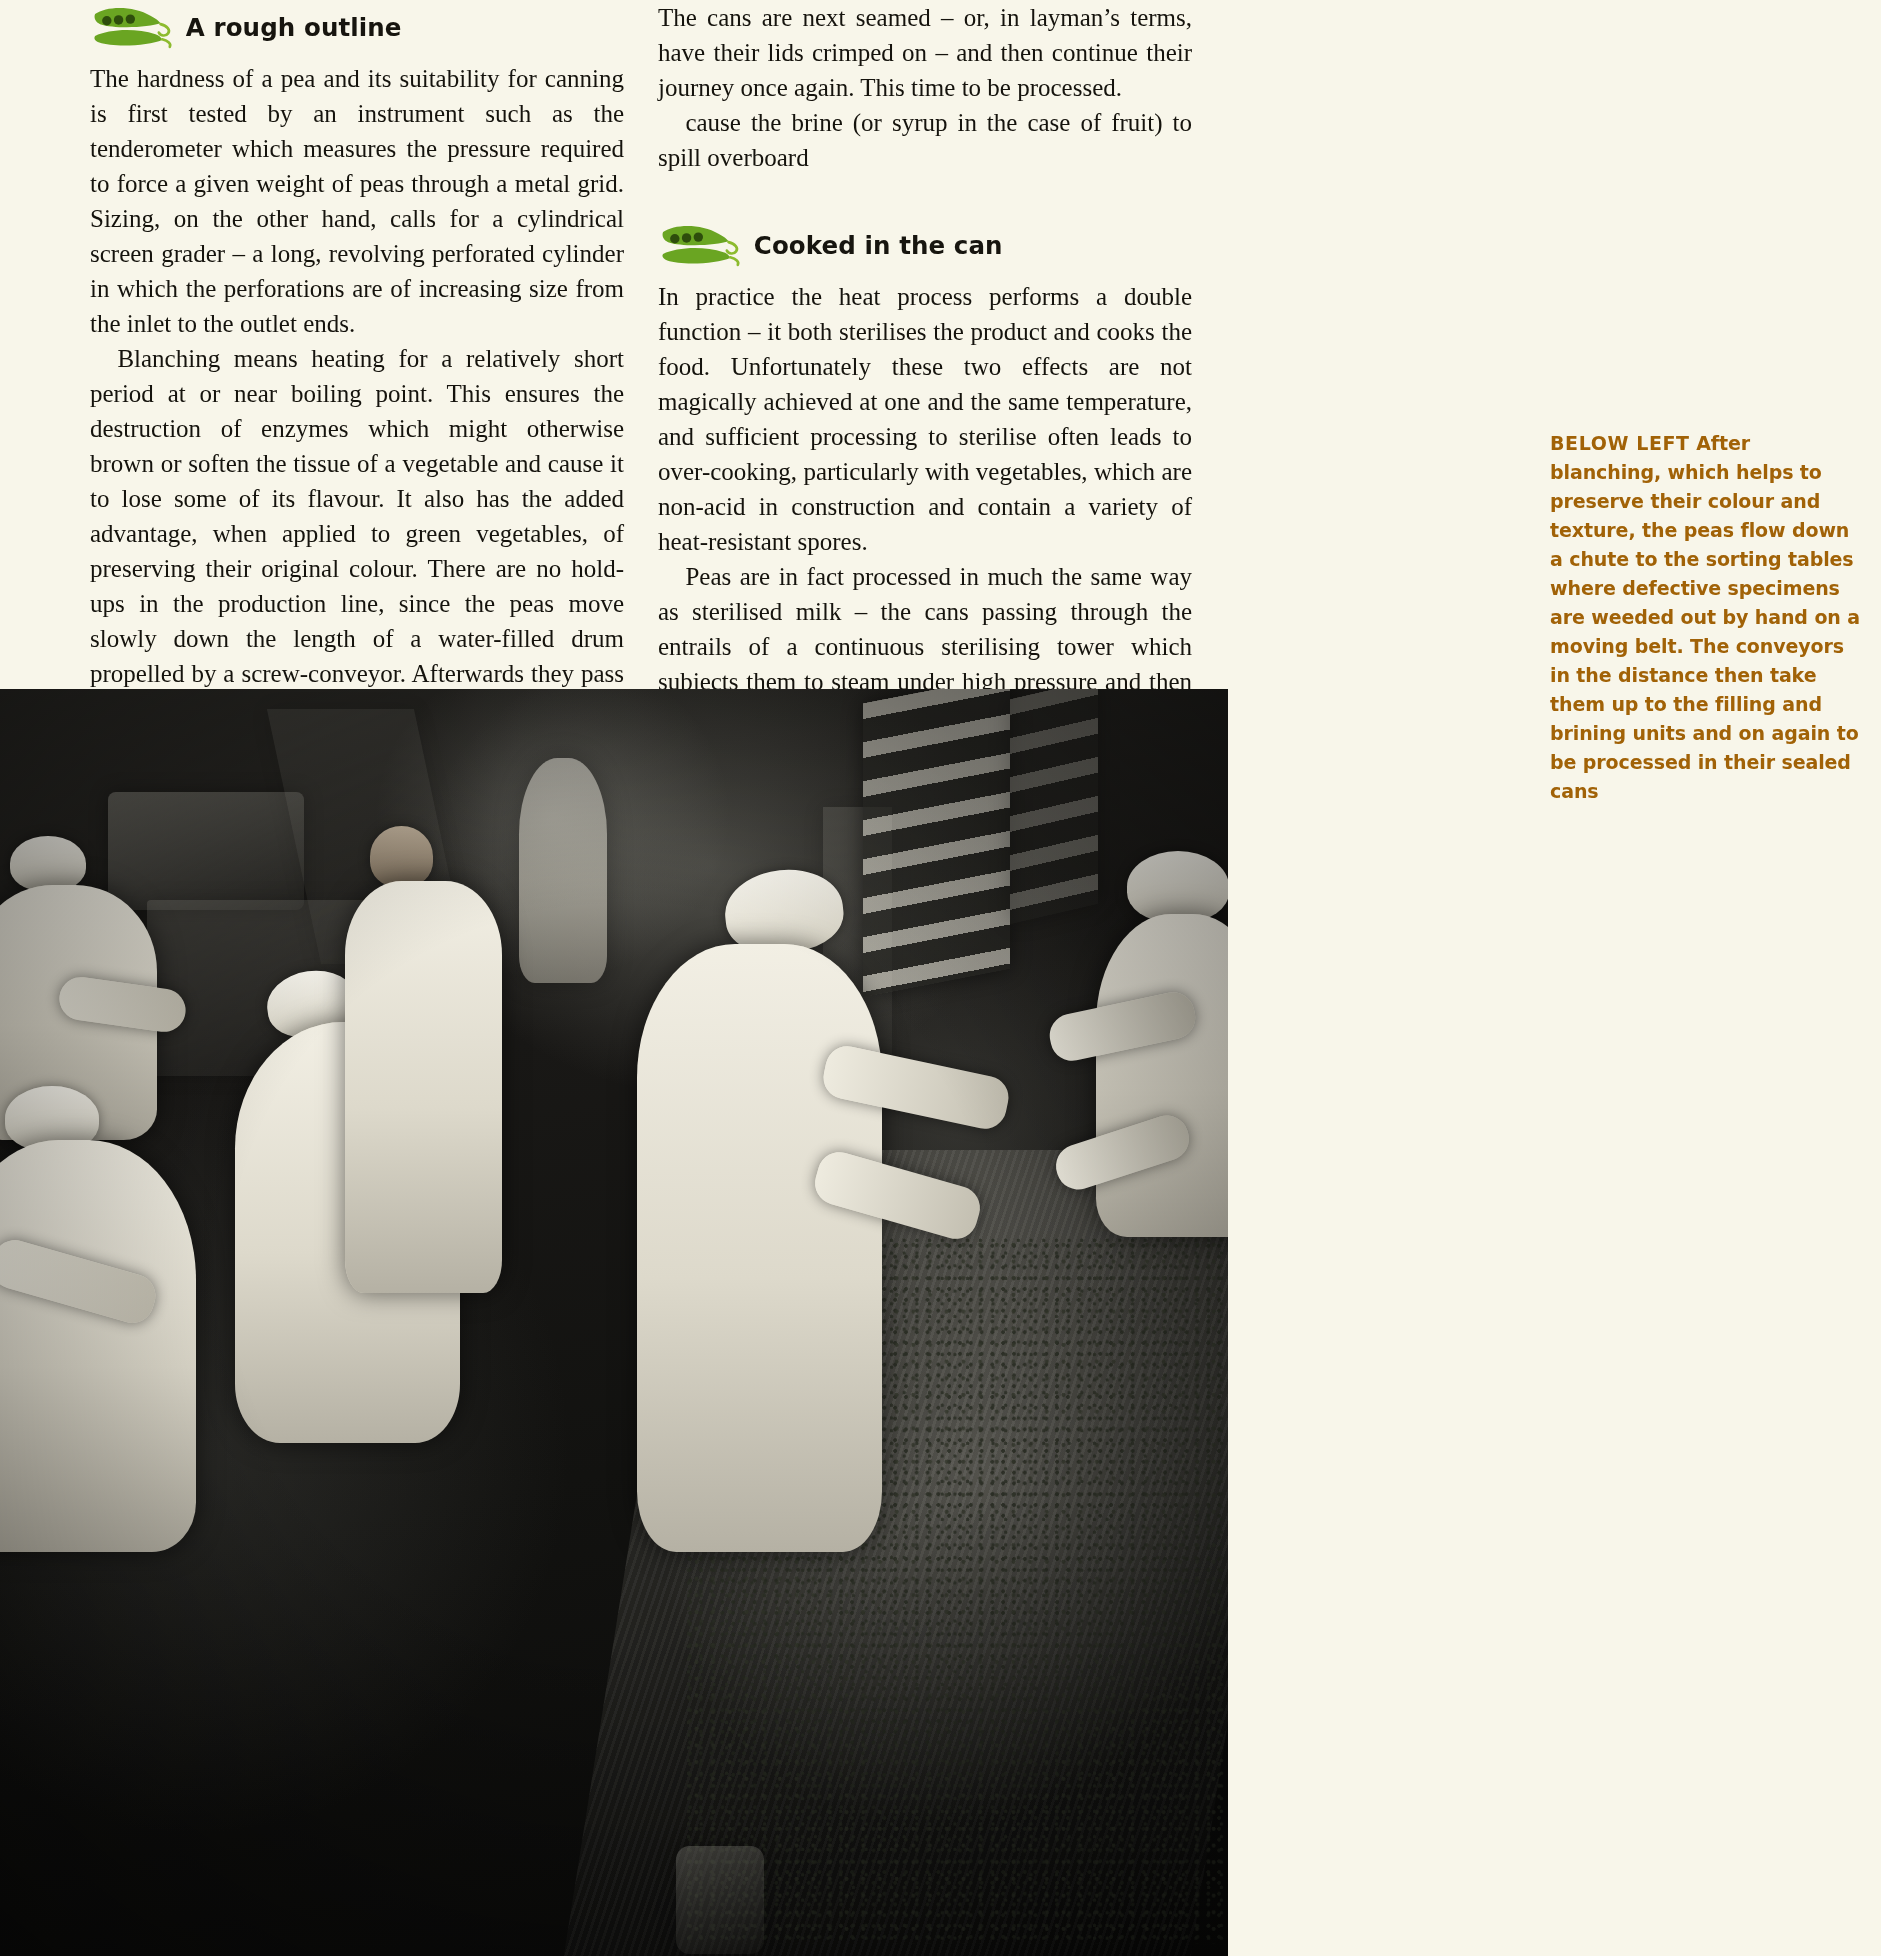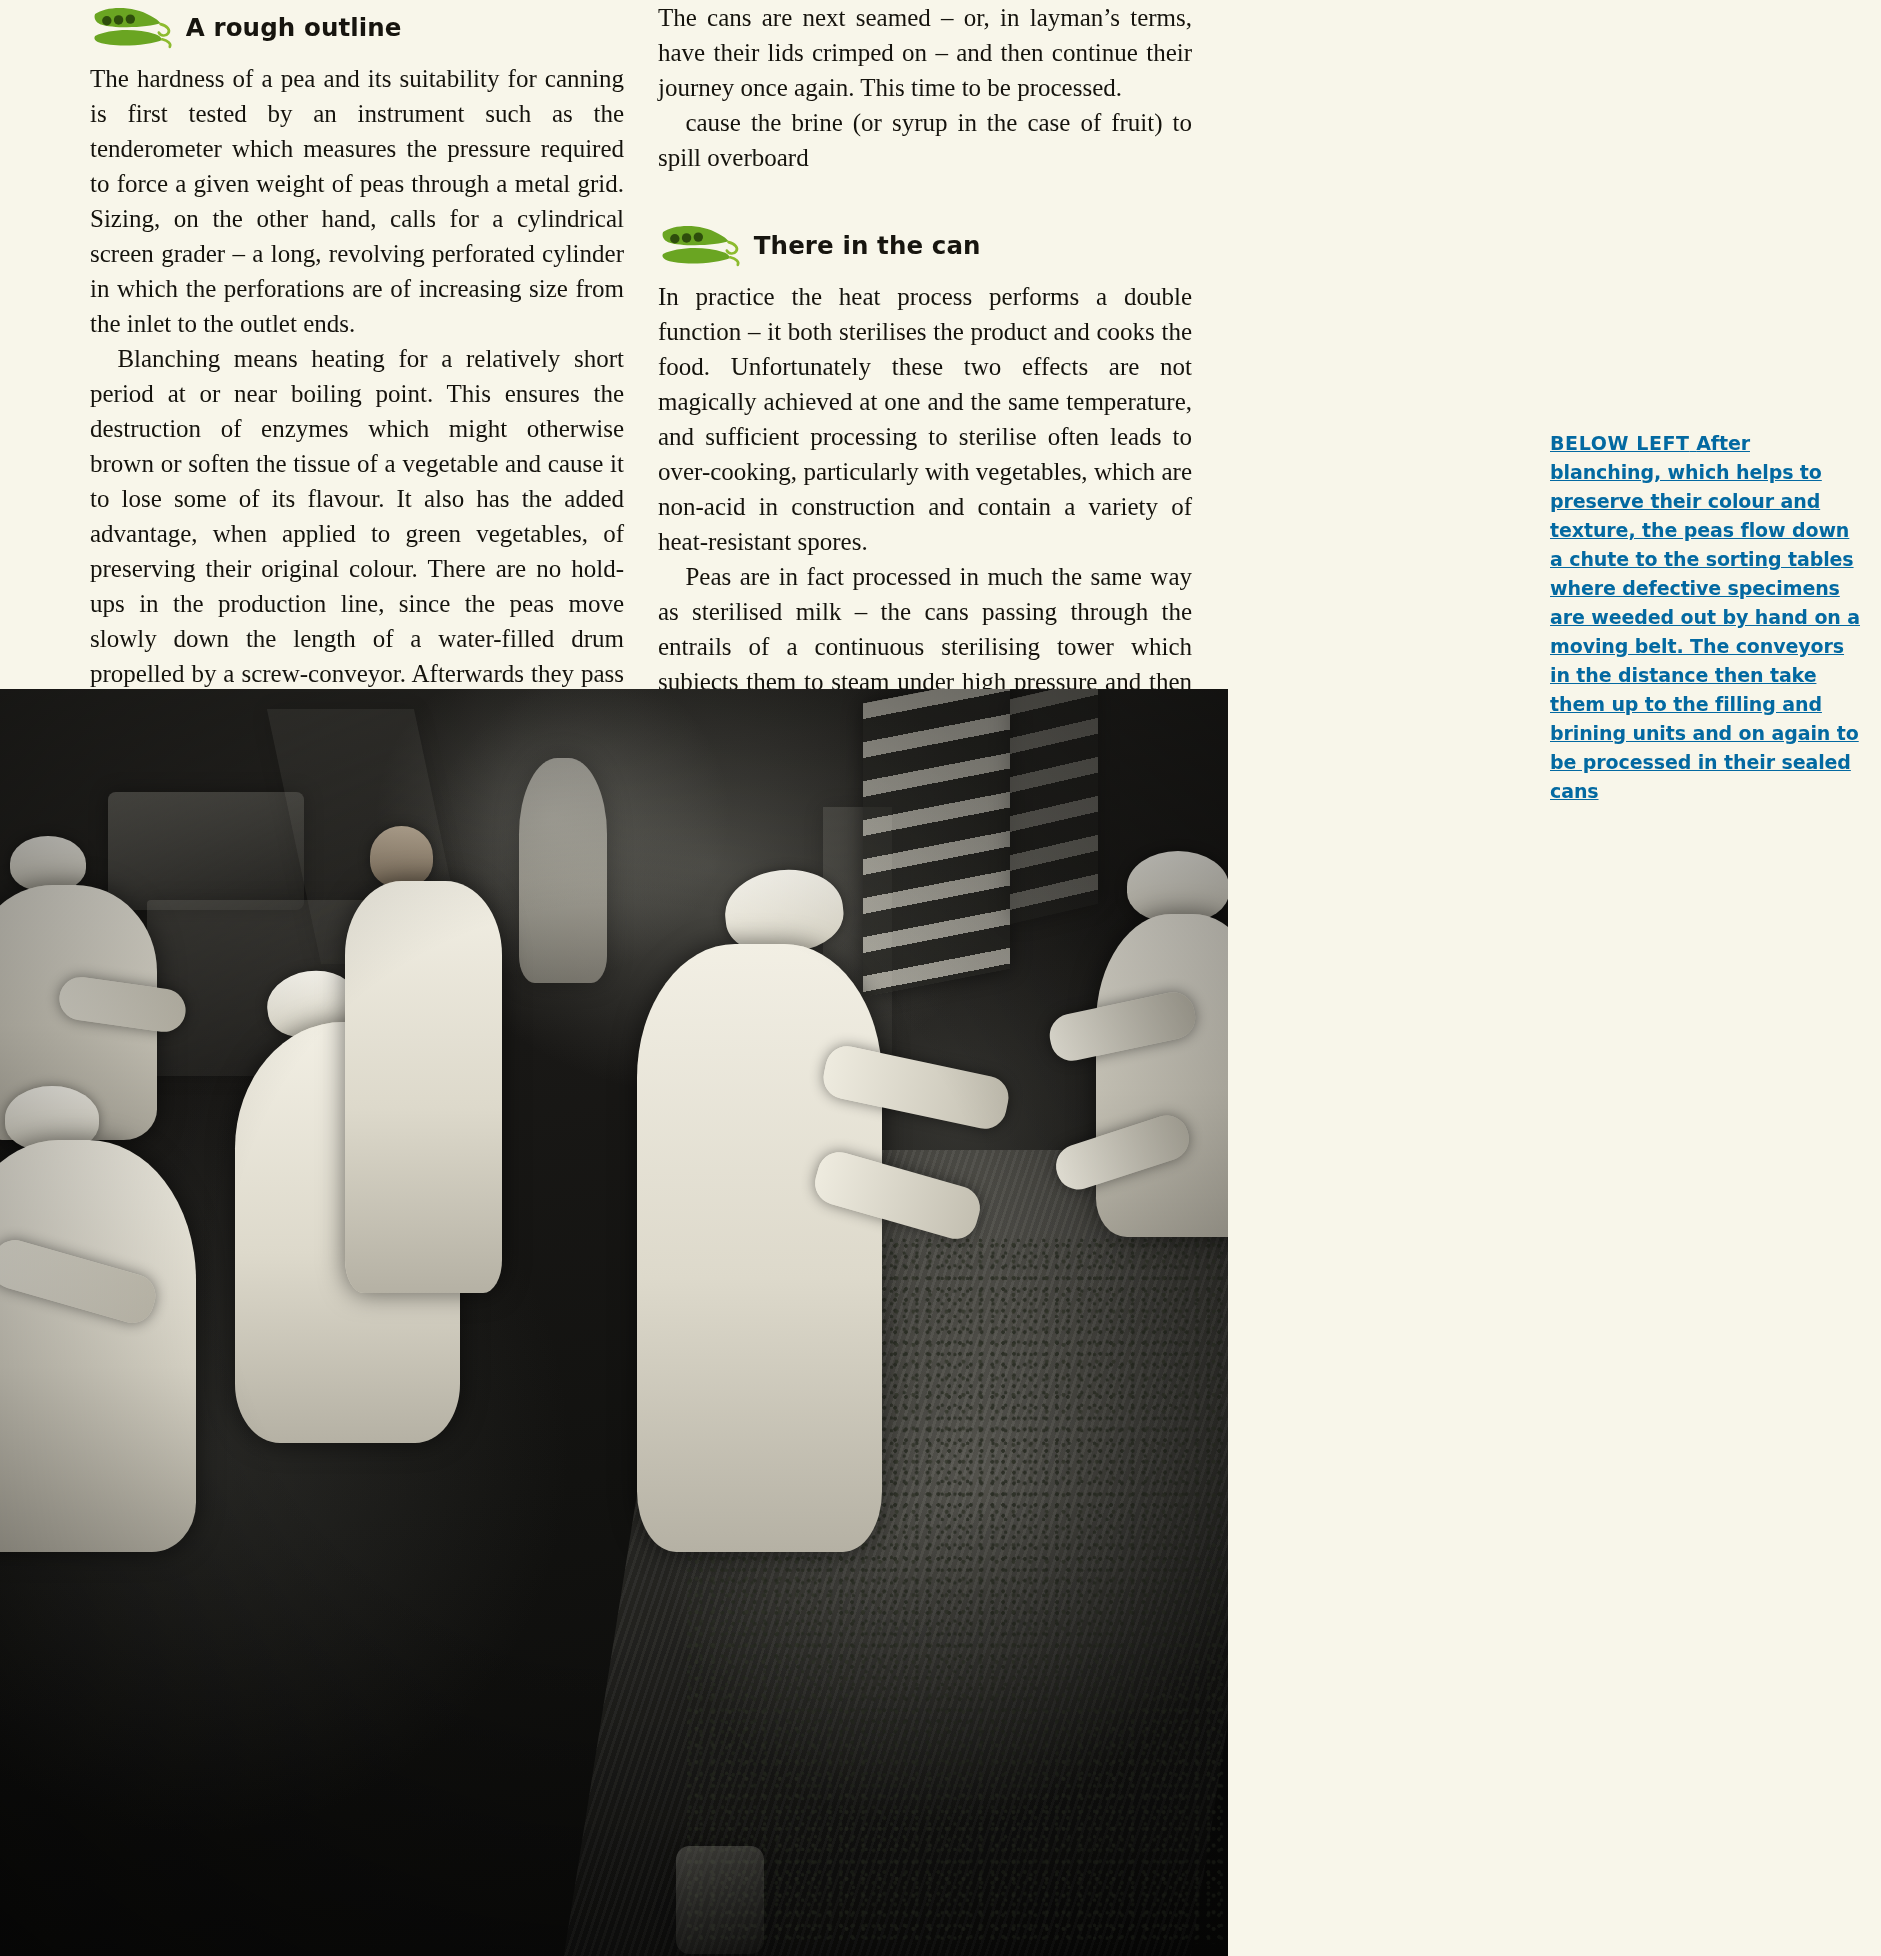--- a/index.html
+++ b/index.html
@@ -79,23 +79,22 @@
   
   .caption {
     position: absolute;
     top: 429px;
     left: 1534px;
     width: 316px;
     font-family: "DejaVu Sans", sans-serif;
     font-weight: bold;
     font-size: 19px;
     line-height: 29px;
-    color: #0369a1;
+    color: #a16207;
     letter-spacing: -0.1px;
-    text-decoration: underline;
   }
   .caption .lead {
     letter-spacing: 0.6px;
   }
 
   
   .photo {
     position: absolute;
     left: 0;
     top: 689px;
@@ -216,21 +215,21 @@
       <div class="section-head" style="margin-top:43px;">
         <svg class="pod-icon" viewBox="0 0 100 56">
           <path d="M6 12 C20 2 52 2 72 14 C78 17 82 20 84 23 C70 28 30 30 12 24 C7 22 4 17 6 12 Z" fill="#6aa522"></path>
           <path d="M6 38 C22 30 54 28 78 36 C82 37 85 40 86 43 C70 50 28 52 11 46 C6 44 4 41 6 38 Z" fill="#6aa522"></path>
           <circle cx="20" cy="20" r="5.6" fill="#2e4d0c"></circle>
           <circle cx="34" cy="19" r="5.6" fill="#2e4d0c"></circle>
           <circle cx="48" cy="18" r="5.6" fill="#2e4d0c"></circle>
           <path d="M84 24 C92 26 96 31 93 35 C90 39 84 38 82 34" fill="none" stroke="#8dbb2e" stroke-width="3.2" stroke-linecap="round"></path>
           <path d="M86 42 C93 44 97 47 95 51" fill="none" stroke="#8dbb2e" stroke-width="3.2" stroke-linecap="round"></path>
         </svg>
-        <div class="section-title">There in the can</div>
+        <div class="section-title">Cooked in the can</div>
       </div>
 
       <p class="body cont">In practice the heat process performs a double function – it both sterilises the product and cooks the food. Unfortunately these two effects are not magically achieved at one and the same temperature, and sufficient processing to sterilise often leads to over-cooking, particularly with vegetables, which are non-acid in construction and contain a variety of heat-resistant spores.</p>
       <p class="body">Peas are in fact processed in much the same way as sterilised milk – the cans passing through the entrails of a continuous sterilising tower which subjects them to steam under high pressure and then cools them down swiftly; though not so swiftly as to leave the cans damp and thus attract the possibilities of rust. Cooking takes place at 252°F and lasts from 18 to 22 minutes, depending on the maturity of the peas concerned.</p>
       <p class="body">At this stage the canning process is complete; but, curiously enough, the risk of contamination is now at its highest point. As the cans rattle along the conveyors to be labelled and cased and bundled into store, they have a sheen of polished purity which would do justice to an archbishop. Perhaps this in itself should put one on guard.</p>
     </div>
 
     <div class="caption">
       <span class="lead">BELOW LEFT</span><span> </span><span>After blanching, which helps to preserve their colour and texture, the peas flow down a chute to the sorting tables where defective specimens are weeded out by hand on a moving belt. The conveyors in the distance then take them up to the filling and brining units and on again to be processed in their sealed cans</span>
     </div>

